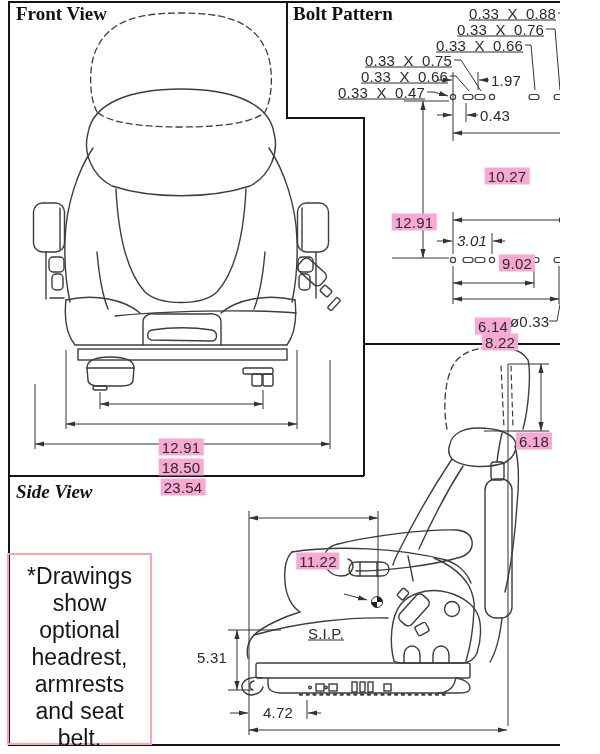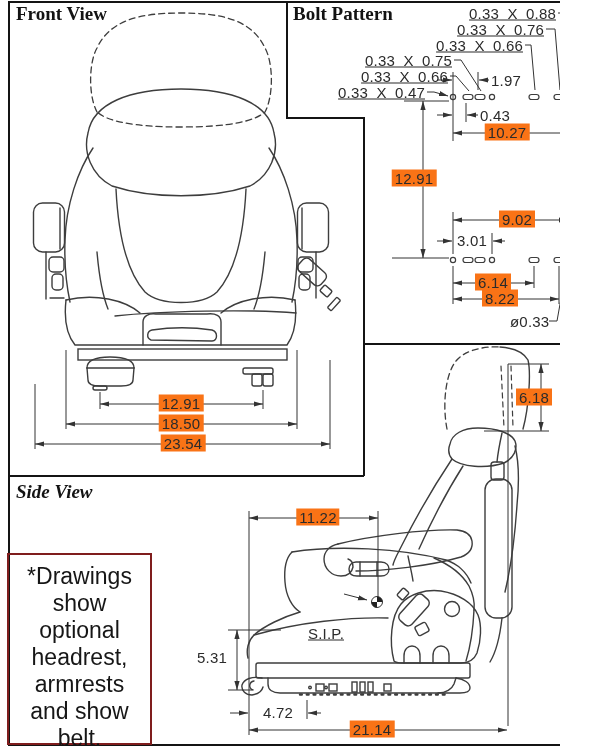--- a/index.html
+++ b/index.html
@@ -4,23 +4,23 @@
 <style>
   html,body{margin:0;padding:0;background:#fff;}
   .page{position:relative;width:560px;height:754px;background:#fff;overflow:hidden;
         font-family:"Liberation Sans",sans-serif;}
   .page svg{position:absolute;left:0;top:0;}
   .t{position:absolute;font:bold 19px "Liberation Serif",serif;color:#131313;white-space:nowrap;}
   .d{position:absolute;font:15px "Liberation Sans",sans-serif;color:#2b2b2b;white-space:nowrap;letter-spacing:.2px;}
   .cc{transform:translate(-50%,-50%);}
   .rr{transform:translate(-100%,-50%);text-decoration:underline;}
   .ll{transform:translate(0,-50%);}
-  .bg{background:#f97316;padding:0 3px;}
+  .bg{background:#f9a8d4;padding:0 3px;margin-top:44px;}
   .ws{word-spacing:4px;}
-  .note{position:absolute;left:7px;top:553px;width:145px;height:192px;border:2px solid #7f1d1d;
+  .note{position:absolute;left:7px;top:553px;width:145px;height:192px;border:2px solid #fca5a5;
         box-sizing:border-box;text-align:center;padding-top:8px;}
   .note span{display:block;font:23px/27px "Liberation Sans",sans-serif;color:#161616;}
 </style>
 </head>
 <body>
 
 <div class="page">
 
 <svg width="600" height="754" viewBox="0 0 600 754">
   <defs>
@@ -257,21 +257,21 @@
   <span class="d rr ws" style="left:523px;top:45px;">0.33 X 0.66</span>
   <span class="d rr ws" style="left:452px;top:60px;">0.33 X 0.75</span>
   <span class="d rr ws" style="left:448px;top:76px;">0.33 X 0.66</span>
   <span class="d rr ws" style="left:425px;top:92px;">0.33 X 0.47</span>
 
   <span class="d ll" style="left:491px;top:80px;">1.97</span>
   <span class="d ll" style="left:480px;top:115px;">0.43</span>
   <span class="d cc bg" style="left:507px;top:132px;">10.27</span>
   <span class="d cc bg" style="left:414px;top:178px;">12.91</span>
   <span class="d cc bg" style="left:517px;top:219px;">9.02</span>
-  <span class="d cc" style="left:472px;top:240px;">3.01</span>
+  <span class="d cc" style="left:472px;top:240px;font-style:italic;">3.01</span>
   <span class="d cc bg" style="left:493px;top:282px;">6.14</span>
   <span class="d cc bg" style="left:500px;top:298px;">8.22</span>
   <span class="d ll" style="left:510px;top:321px;">ø0.33</span>
 
   <span class="d cc bg" style="left:181px;top:403px;">12.91</span>
   <span class="d cc bg" style="left:181px;top:423px;">18.50</span>
   <span class="d cc bg" style="left:183px;top:443px;">23.54</span>
 
   <span class="d cc bg" style="left:534px;top:397px;">6.18</span>
   <span class="d cc bg" style="left:318px;top:517px;text-align:right;">11.22</span>
@@ -279,17 +279,17 @@
   <span class="d cc" style="left:212px;top:657px;">5.31</span>
   <span class="d cc" style="left:278px;top:712px;">4.72</span>
   <span class="d cc bg" style="left:372px;top:729px;">21.14</span>
 
   <div class="note">
     <span>*Drawings</span>
     <span>show</span>
     <span>optional</span>
     <span>headrest,</span>
     <span>armrests</span>
-    <span>and show</span>
+    <span>and seat</span>
     <span>belt.</span>
   </div>
 
 </div>
 
 </body></html>

